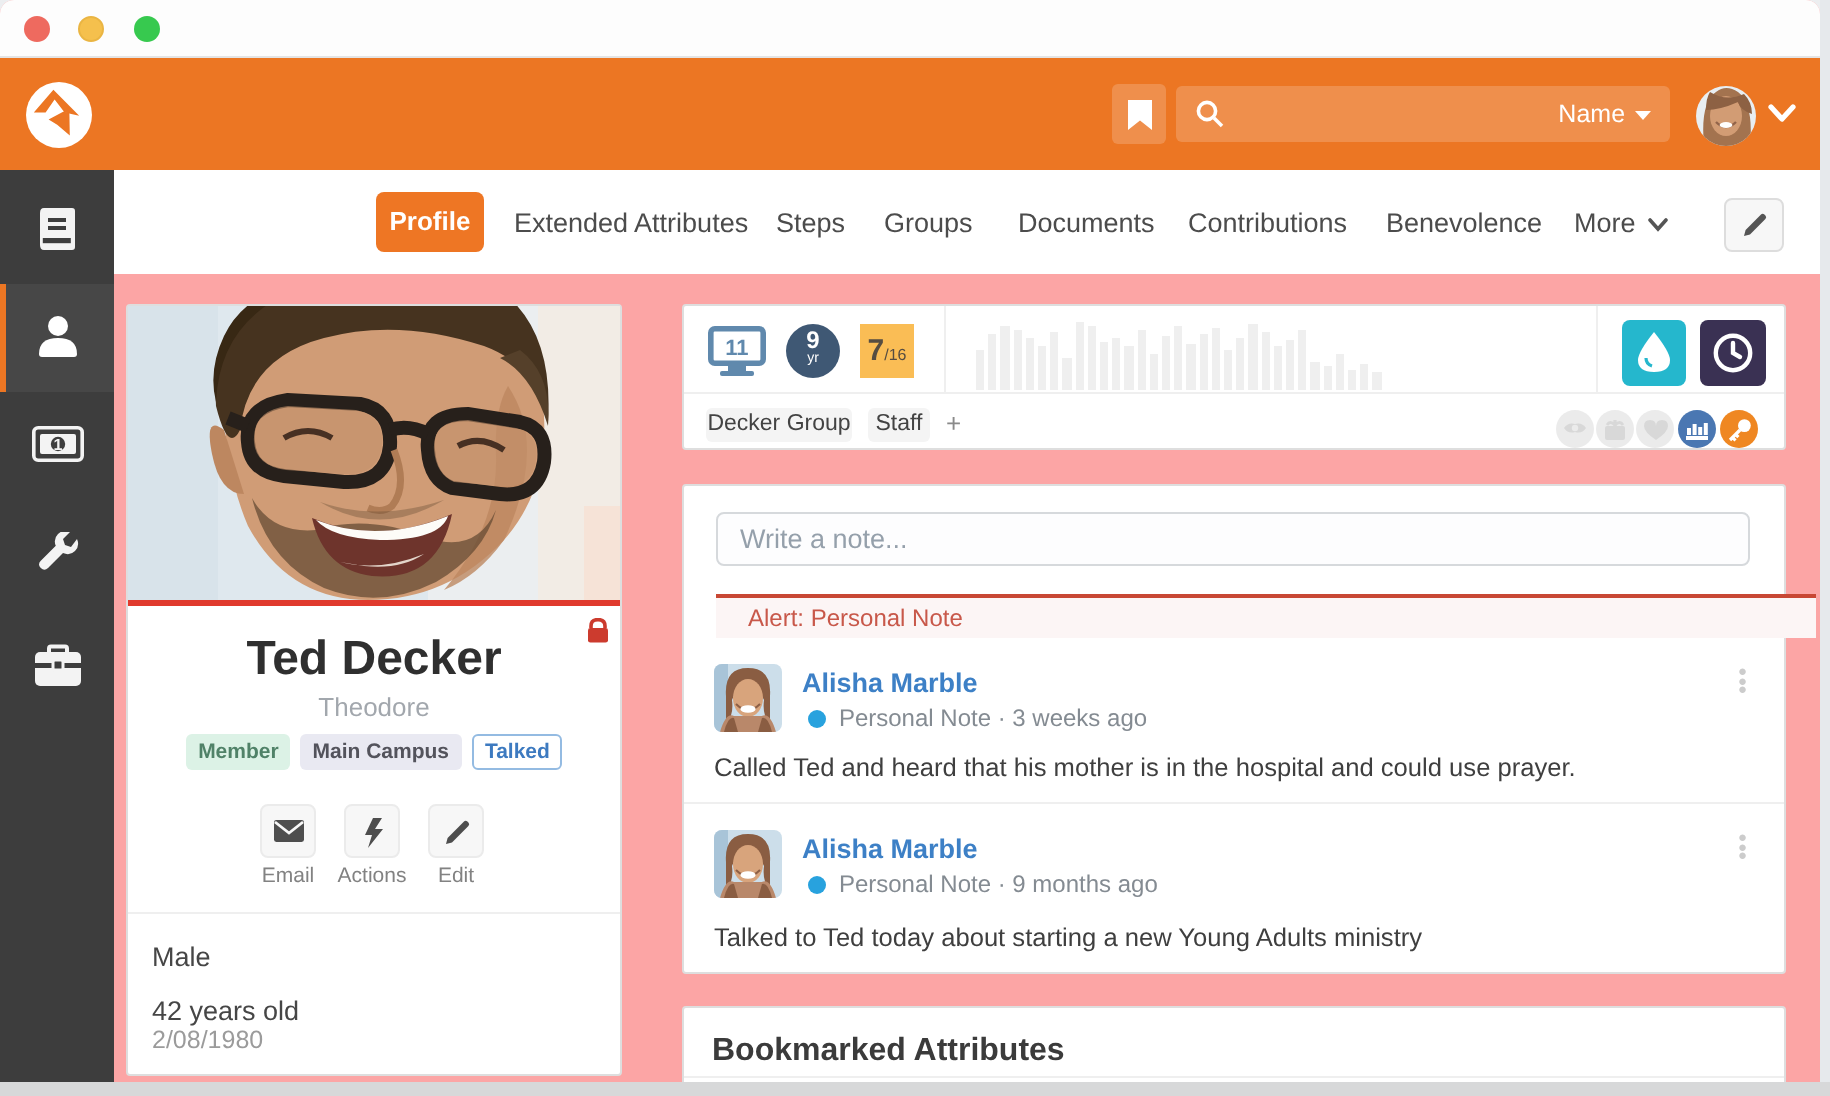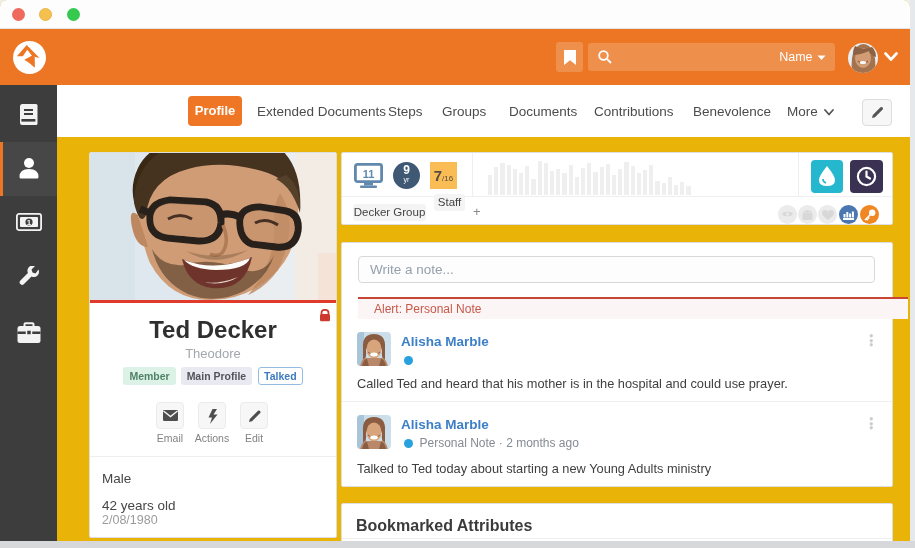--- a/index.html
+++ b/index.html
@@ -1,19 +1,19 @@
 <!DOCTYPE html>
 <html><head>
 <meta charset="utf-8">
 <style>
 * { margin:0; padding:0; box-sizing:border-box; }
 html,body { width:915px; height:548px; overflow:hidden; background:#eceef0; }
 body { font-family:"Liberation Sans", sans-serif; position:relative; }
 .abs { position:absolute; }
-.window { position:absolute; left:0; top:0; width:910px; height:541px; background:#eab308; overflow:hidden; border-radius:7px 7px 0 0; }
+.window { position:absolute; left:0; top:0; width:910px; height:541px; background:#fca5a5; overflow:hidden; border-radius:7px 7px 0 0; }
 .titlebar { position:absolute; left:0; top:0; width:910px; height:29px; background:#fdfdfd; border-bottom:1px solid #e4e4e4; }
 .dot { position:absolute; top:8px; width:13px; height:13px; border-radius:50%; }
 .header { position:absolute; left:0; top:29px; width:910px; height:56px; background:#ec7623; }
 .hbtn { position:absolute; background:rgba(255,255,255,0.19); border-radius:3px; }
 .sidebar { position:absolute; left:0; top:85px; width:57px; height:456px; background:#3d3d3d; }
 .navbar { position:absolute; left:57px; top:85px; width:853px; height:52px; background:#fff; }
 .tab { position:absolute; top:104px; font-size:13.5px; color:#4c4c4c; white-space:nowrap; }
 .card { position:absolute; background:#fff; border:1px solid #dedede; border-radius:2px; }
 .sep { position:absolute; background:#efefef; }
 .tag { position:absolute; background:#f4f4f4; color:#434343; font-size:11.5px; border-radius:3px; text-align:center; line-height:17px; height:17px; }
@@ -60,21 +60,21 @@
         <path d="M7 3 Q15 8 24 4 Q28 8 28 14 Q22 12 21 8 Q12 12 5 12 Q5 6 7 3 Z" fill="#8d6143"></path>
       </svg>
     </div>
     <svg class="abs" style="left:884px;top:23px;" width="14" height="10" viewBox="0 0 14 10">
         <path d="M1.5 1.5 L7 7.5 L12.5 1.5" fill="none" stroke="#fff" stroke-width="2.6" stroke-linecap="round" stroke-linejoin="round"></path>
       </svg>
   </div>
 
   <div class="navbar"></div>
   <div class="abs" style="left:188px;top:96px;width:54px;height:30px;background:#ee7624;border-radius:4px;color:#fff;font-size:13px;font-weight:bold;text-align:center;line-height:30px;">Profile</div>
-  <div class="tab" style="left:257px;">Extended Documents</div>
+  <div class="tab" style="left:257px;">Extended Attributes</div>
   <div class="tab" style="left:388px;">Steps</div>
   <div class="tab" style="left:442px;">Groups</div>
   <div class="tab" style="left:509px;">Documents</div>
   <div class="tab" style="left:594px;">Contributions</div>
   <div class="tab" style="left:693px;">Benevolence</div>
   <div class="tab" style="left:787px;">More <svg width="10" height="7" viewBox="0 0 10 7" style="margin-left:2px;">
         <path d="M1 1 L5 5.5 L9 1" fill="none" stroke="#555" stroke-width="1.8" stroke-linecap="round"></path>
       </svg></div>
   <div class="abs" style="left:862px;top:99px;width:30px;height:27px;background:#f7f7f7;border:1px solid #ddd;border-radius:4px;">
     <svg width="13" height="13" style="position:absolute;left:8px;top:6px;" viewBox="0 0 13 13">
@@ -109,21 +109,21 @@
     </svg>
 
     <svg class="abs" style="left:17px;top:237px;" width="24" height="21" viewBox="0 0 24 21">
       <rect x="0.5" y="4" width="23" height="17" rx="2.5" fill="#f3f3f3"></rect>
       <rect x="7.5" y="1.2" width="9" height="5" rx="1" fill="none" stroke="#f3f3f3" stroke-width="2"></rect>
       <rect x="0.5" y="9.5" width="23" height="2.5" fill="#3d3d3d"></rect>
       <rect x="9.5" y="8" width="5" height="5" rx="1" fill="#3d3d3d" stroke="#f3f3f3" stroke-width="1.5"></rect>
     </svg>
   </div>
 
-  <div class="card" style="left:89px;top:152px;width:248px;height:386px;">
+  <div class="card" style="left:63px;top:152px;width:248px;height:386px;">
     <svg class="abs" style="left:0;top:0;" width="246" height="147" viewBox="0 0 246 147" preserveAspectRatio="none">
       <rect width="246" height="147" fill="#dfe8ee"></rect>
       <rect x="150" y="0" width="55" height="147" fill="#ebeef0"></rect>
       <rect x="205" y="0" width="41" height="147" fill="#f2ece5"></rect>
       <rect x="0" y="0" width="45" height="147" fill="#d8e3ea"></rect>
       <rect x="228" y="100" width="18" height="47" fill="#f6e3d7"></rect>
 
       <path d="M48 45 Q50 -18 130 -15 Q205 -14 208 55 Q210 92 188 117 Q160 147 120 147 Q80 147 60 110 Q48 82 48 45 Z" fill="#d09c76"></path>
 
       <path d="M190 40 Q210 70 188 117 Q175 135 158 142 Q185 110 184 75 Q183 52 190 40 Z" fill="#bd8760" opacity="0.8"></path>
@@ -158,21 +158,21 @@
     </svg>
     <div class="abs" style="left:0;top:147px;width:246px;height:3px;background:#e03a2d;"></div>
     <svg class="abs" style="left:229px;top:156px;" width="12" height="13" viewBox="0 0 12 13">
         <path d="M2.5 5 V4 Q2.5 0.8 6 0.8 Q9.5 0.8 9.5 4 V5" fill="none" stroke="#cc3b2e" stroke-width="1.8"></path>
         <rect x="1" y="5" width="10" height="7.3" rx="1.2" fill="#cc3b2e"></rect>
       </svg>
     <div class="abs" style="left:0;top:163px;width:246px;text-align:center;font-size:24px;font-weight:bold;color:#2f2f2f;letter-spacing:0;">Ted Decker</div>
     <div class="abs" style="left:0;top:193px;width:246px;text-align:center;font-size:13px;color:#a2a7ad;">Theodore</div>
     <div class="abs" style="left:0;top:217px;width:246px;text-align:center;font-size:10.5px;font-weight:bold;">
       <span style="background:#dcf2e6;color:#508268;padding:3px 6px;border-radius:3px;">Member</span>
-      <span style="background:#e9e9f2;color:#53535c;padding:3px 6px;border-radius:3px;margin-left:2px;">Main Profile</span>
+      <span style="background:#e9e9f2;color:#53535c;padding:3px 6px;border-radius:3px;margin-left:2px;">Main Campus</span>
       <span style="background:#fff;color:#3d7ac0;border:1px solid #94bbe2;padding:2px 5px;border-radius:3px;margin-left:3px;">Talked</span>
     </div>
 
     <div class="abs" style="left:66px;top:249px;width:28px;height:27px;background:#f7f7f7;border:1px solid #ebebeb;border-radius:4px;">
       <svg width="15" height="11" style="position:absolute;left:6px;top:7px;" viewBox="0 0 15 11">
           <rect width="15" height="11" rx="1.2" fill="#4e4e4e"></rect>
           <path d="M0.5 1 L7.5 6.5 L14.5 1" stroke="#f7f7f7" stroke-width="1.4" fill="none"></path>
         </svg>
     </div>
     <div class="abs" style="left:108px;top:249px;width:28px;height:27px;background:#f7f7f7;border:1px solid #ebebeb;border-radius:4px;">
@@ -254,21 +254,21 @@
         </svg>
     </div>
     <div class="abs" style="left:508px;top:7px;width:33px;height:33px;background:#3a3153;border-radius:4px;">
       <svg width="21" height="21" style="position:absolute;left:6px;top:6px;" viewBox="0 0 21 21">
           <circle cx="10.5" cy="10.5" r="8.6" fill="none" stroke="#fff" stroke-width="2.2"></circle>
           <path d="M10.5 5.5 V10.5 L14 12.5" stroke="#fff" stroke-width="2.2" fill="none" stroke-linecap="round"></path>
         </svg>
     </div>
     <div class="sep" style="left:0;top:43px;width:550px;height:1px;"></div>
     <div class="tag" style="left:11px;top:51px;width:73px;">Decker Group</div>
-    <div class="tag" style="left:92px;top:41px;width:31px;">Staff</div>
+    <div class="tag" style="left:92px;top:51px;width:31px;">Staff</div>
     <div class="abs" style="left:131px;top:51px;color:#8a8a8a;font-size:13px;">+</div>
 
     <div class="circ" style="left:436px;background:#ebebeb;">
         <svg width="11" height="11" style="position:absolute;left:4px;top:4px;" viewBox="0 0 11 11">
           <path d="M0 5 Q2 2 5.5 3 Q9 2 11 5 Q9 8 5.5 7 Q2 8 0 5 Z" fill="#d8d8d8"></path>
           <circle cx="5.5" cy="5" r="1.6" fill="#ebebeb"></circle>
         </svg>
       </div>
     <div class="circ" style="left:456px;background:#ebebeb;">
         <svg width="11" height="10" style="position:absolute;left:4px;top:4.5px;" viewBox="0 0 11 10">
@@ -312,20 +312,21 @@
           <path d="M11 20 Q17 26 23 20" fill="none" stroke="#8d5f45" stroke-width="1"></path>
           <ellipse cx="17" cy="22.5" rx="3.8" ry="1.9" fill="#fff"></ellipse>
           <path d="M3 34 Q6 24 10 26 L24 26 Q28 24 31 34 Z" fill="#b9886a"></path>
           <path d="M5 34 Q7 26 10 27 L12 34 Z" fill="#8a5d42"></path>
           <path d="M29 34 Q27 26 24 27 L22 34 Z" fill="#8a5d42"></path>
         </svg>
     </div>
     <div class="abs" style="left:59px;top:91px;color:#3d80c6;font-size:13.5px;font-weight:bold;">Alisha Marble</div>
     <div class="abs" style="left:62px;top:107px;">
       <span style="display:inline-block;width:9px;height:9px;border-radius:50%;background:#28a2de;vertical-align:-1px;"></span>
+      <span style="color:#848b92;font-size:12px;margin-left:2px;">Personal Note · 3 weeks ago</span>
     </div>
     <div class="abs" style="left:527px;top:91px;color:#cccccc;font-size:7.5px;line-height:4.5px;">●<br>●<br>●</div>
     <div class="abs" style="left:15px;top:133px;color:#3f3f3f;font-size:12.8px;">Called Ted and heard that his mother is in the hospital and could use prayer.</div>
     <div class="sep" style="left:0;top:158px;width:550px;height:1px;"></div>
 
     <div class="abs" style="left:15px;top:172px;width:34px;height:34px;border-radius:4px;overflow:hidden;">
       <svg width="34" height="34" viewBox="0 0 34 34">
           <rect width="34" height="34" fill="#ccdeea"></rect>
           <rect x="0" y="0" width="7" height="34" fill="#a8c4d8"></rect>
           <path d="M6 16 Q5 2 17 2 Q29 2 28 16 L28 30 Q24 26 25 18 Q21 10 17 10 Q12 10 9 18 Q10 26 6 30 Z" fill="#8a5d42"></path>
@@ -333,21 +334,21 @@
           <path d="M11 20 Q17 26 23 20" fill="none" stroke="#8d5f45" stroke-width="1"></path>
           <ellipse cx="17" cy="22.5" rx="3.8" ry="1.9" fill="#fff"></ellipse>
           <path d="M3 34 Q6 24 10 26 L24 26 Q28 24 31 34 Z" fill="#b9886a"></path>
           <path d="M5 34 Q7 26 10 27 L12 34 Z" fill="#8a5d42"></path>
           <path d="M29 34 Q27 26 24 27 L22 34 Z" fill="#8a5d42"></path>
         </svg>
     </div>
     <div class="abs" style="left:59px;top:174px;color:#3d80c6;font-size:13.5px;font-weight:bold;">Alisha Marble</div>
     <div class="abs" style="left:62px;top:190px;">
       <span style="display:inline-block;width:9px;height:9px;border-radius:50%;background:#28a2de;vertical-align:-1px;"></span>
-      <span style="color:#848b92;font-size:12px;margin-left:2px;">Personal Note · 2 months ago</span>
+      <span style="color:#848b92;font-size:12px;margin-left:2px;">Personal Note · 9 months ago</span>
     </div>
     <div class="abs" style="left:527px;top:174px;color:#cccccc;font-size:7.5px;line-height:4.5px;">●<br>●<br>●</div>
     <div class="abs" style="left:15px;top:218px;color:#3f3f3f;font-size:12.8px;">Talked to Ted today about starting a new Young Adults ministry</div>
   </div>
 
   <div class="card" style="left:341px;top:503px;width:552px;height:60px;">
     <div class="abs" style="left:14px;top:13px;font-size:16px;font-weight:bold;color:#3b3b3b;">Bookmarked Attributes</div>
     <div class="sep" style="left:0;top:34px;width:550px;height:1px;"></div>
   </div>
 </div>

